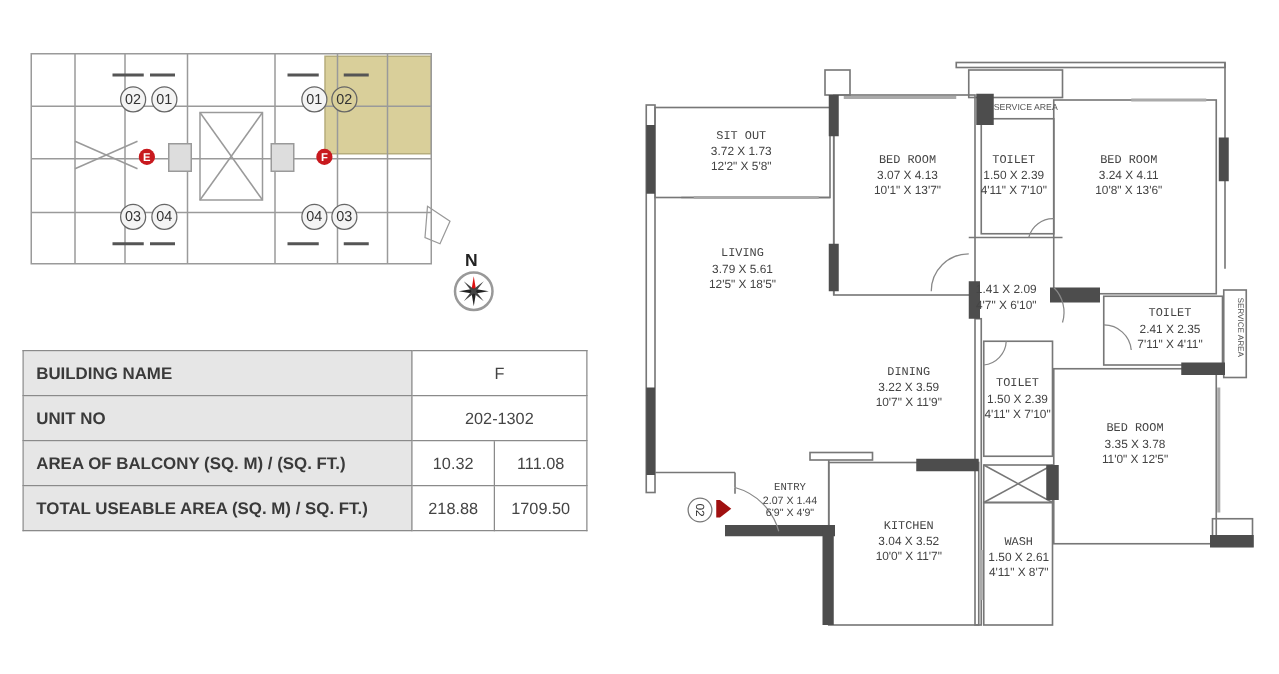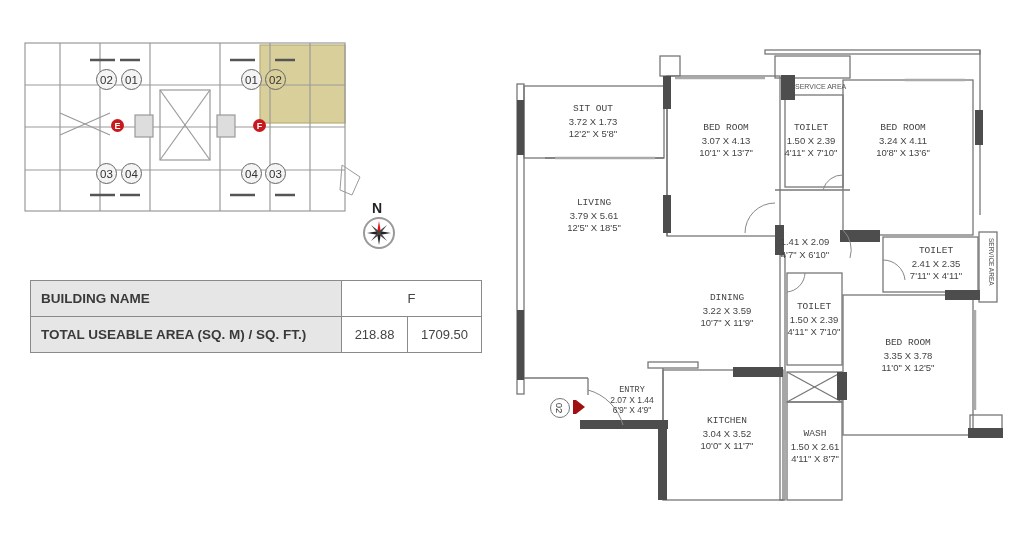--- a/index.html
+++ b/index.html
@@ -1,20 +1,20 @@
 <!DOCTYPE html>
 <html><head>
 <meta charset="utf-8">
 <style>
   html,body{margin:0;padding:0;background:#fff;}
   body{width:1023px;height:539px;position:relative;overflow:hidden;font-family:"Liberation Sans",sans-serif;color:#333;}
   .key-plan{position:absolute;left:20px;top:35px;width:350px;height:180px;}
   .key-plan svg{width:100%;height:100%;}
   .compass{position:absolute;left:362px;top:200px;width:50px;height:62px;}
-  .info-table{position:absolute;left:30px;top:280px;width:452px;border-collapse:collapse;font-size:13.5px;}
+  .info-table{position:absolute;left:18px;top:280px;width:452px;border-collapse:collapse;font-size:13.5px;}
   .info-table td{border:1.5px solid #8a8a8a;height:35px;padding:0 10px;}
   .info-table td.lbl{background:#e6e6e6;font-weight:bold;color:#3a3a3a;width:290px;}
   .info-table td.val{text-align:center;color:#444;font-size:13px;}
   .floor-plan{position:absolute;left:505px;top:40px;width:515px;height:490px;}
   .floor-plan svg{width:100%;height:100%;}
   .room-label{position:absolute;text-align:center;font-size:9.5px;line-height:12.5px;color:#444;transform:translateX(-50%);white-space:nowrap;}
   .room-label .name{text-transform:uppercase;font-family:Liberation Mono, monospace;}
   .svc-label{position:absolute;font-size:7px;color:#555;}
   .svc-vert{position:absolute;font-size:6.5px;color:#555;transform:rotate(90deg);transform-origin:left top;white-space:nowrap;}
   .unit-badge{position:absolute;width:18px;height:18px;border:1px solid #777;border-radius:50%;background:#fff;font-size:9.5px;display:flex;align-items:center;justify-content:center;transform:rotate(90deg);}
@@ -89,20 +89,29 @@
   </svg>
 </div>
 
 <table class="info-table">
   <tbody>
       <tr>
     <td class="lbl">BUILDING NAME</td>
     <td class="val" colspan="2">F</td>
   </tr>
   <tr>
+    <td class="lbl">UNIT NO</td>
+    <td class="val" colspan="2">202-1302</td>
+  </tr>
+  <tr>
+    <td class="lbl">AREA OF BALCONY (SQ. M) / (SQ. FT.)</td>
+    <td class="val">10.32</td>
+    <td class="val">111.08</td>
+  </tr>
+  <tr>
     <td class="lbl">TOTAL USEABLE AREA (SQ. M) / SQ. FT.)</td>
     <td class="val">218.88</td>
     <td class="val">1709.50</td>
   </tr>
 </tbody>
   </table>
 
 <div class="floor-plan">
   <svg viewBox="0 0 515 490">
     <g fill="none" stroke="#777" stroke-width="1.3">
@@ -207,21 +216,21 @@
   <div class="room-label" style="left:398px;top:82px;">
     <div class="name">BED ROOM</div>
     <div>3.24 X 4.11</div>
     <div>10'8" X 13'6"</div>
   </div>
   <div class="room-label" style="left:89px;top:157px;">
     <div class="name">LIVING</div>
     <div>3.79 X 5.61</div>
     <div>12'5" X 18'5"</div>
   </div>
-  <div class="room-label" style="left:300px;top:196px;">
+  <div class="room-label" style="left:300px;top:186px;">
     <div>1.41 X 2.09</div>
     <div>4'7" X 6'10"</div>
   </div>
   <div class="room-label" style="left:431px;top:205px;">
     <div class="name">TOILET</div>
     <div>2.41 X 2.35</div>
     <div>7'11" X 4'11"</div>
   </div>
   <div class="room-label" style="left:222px;top:252px;">
     <div class="name">DINING</div>

